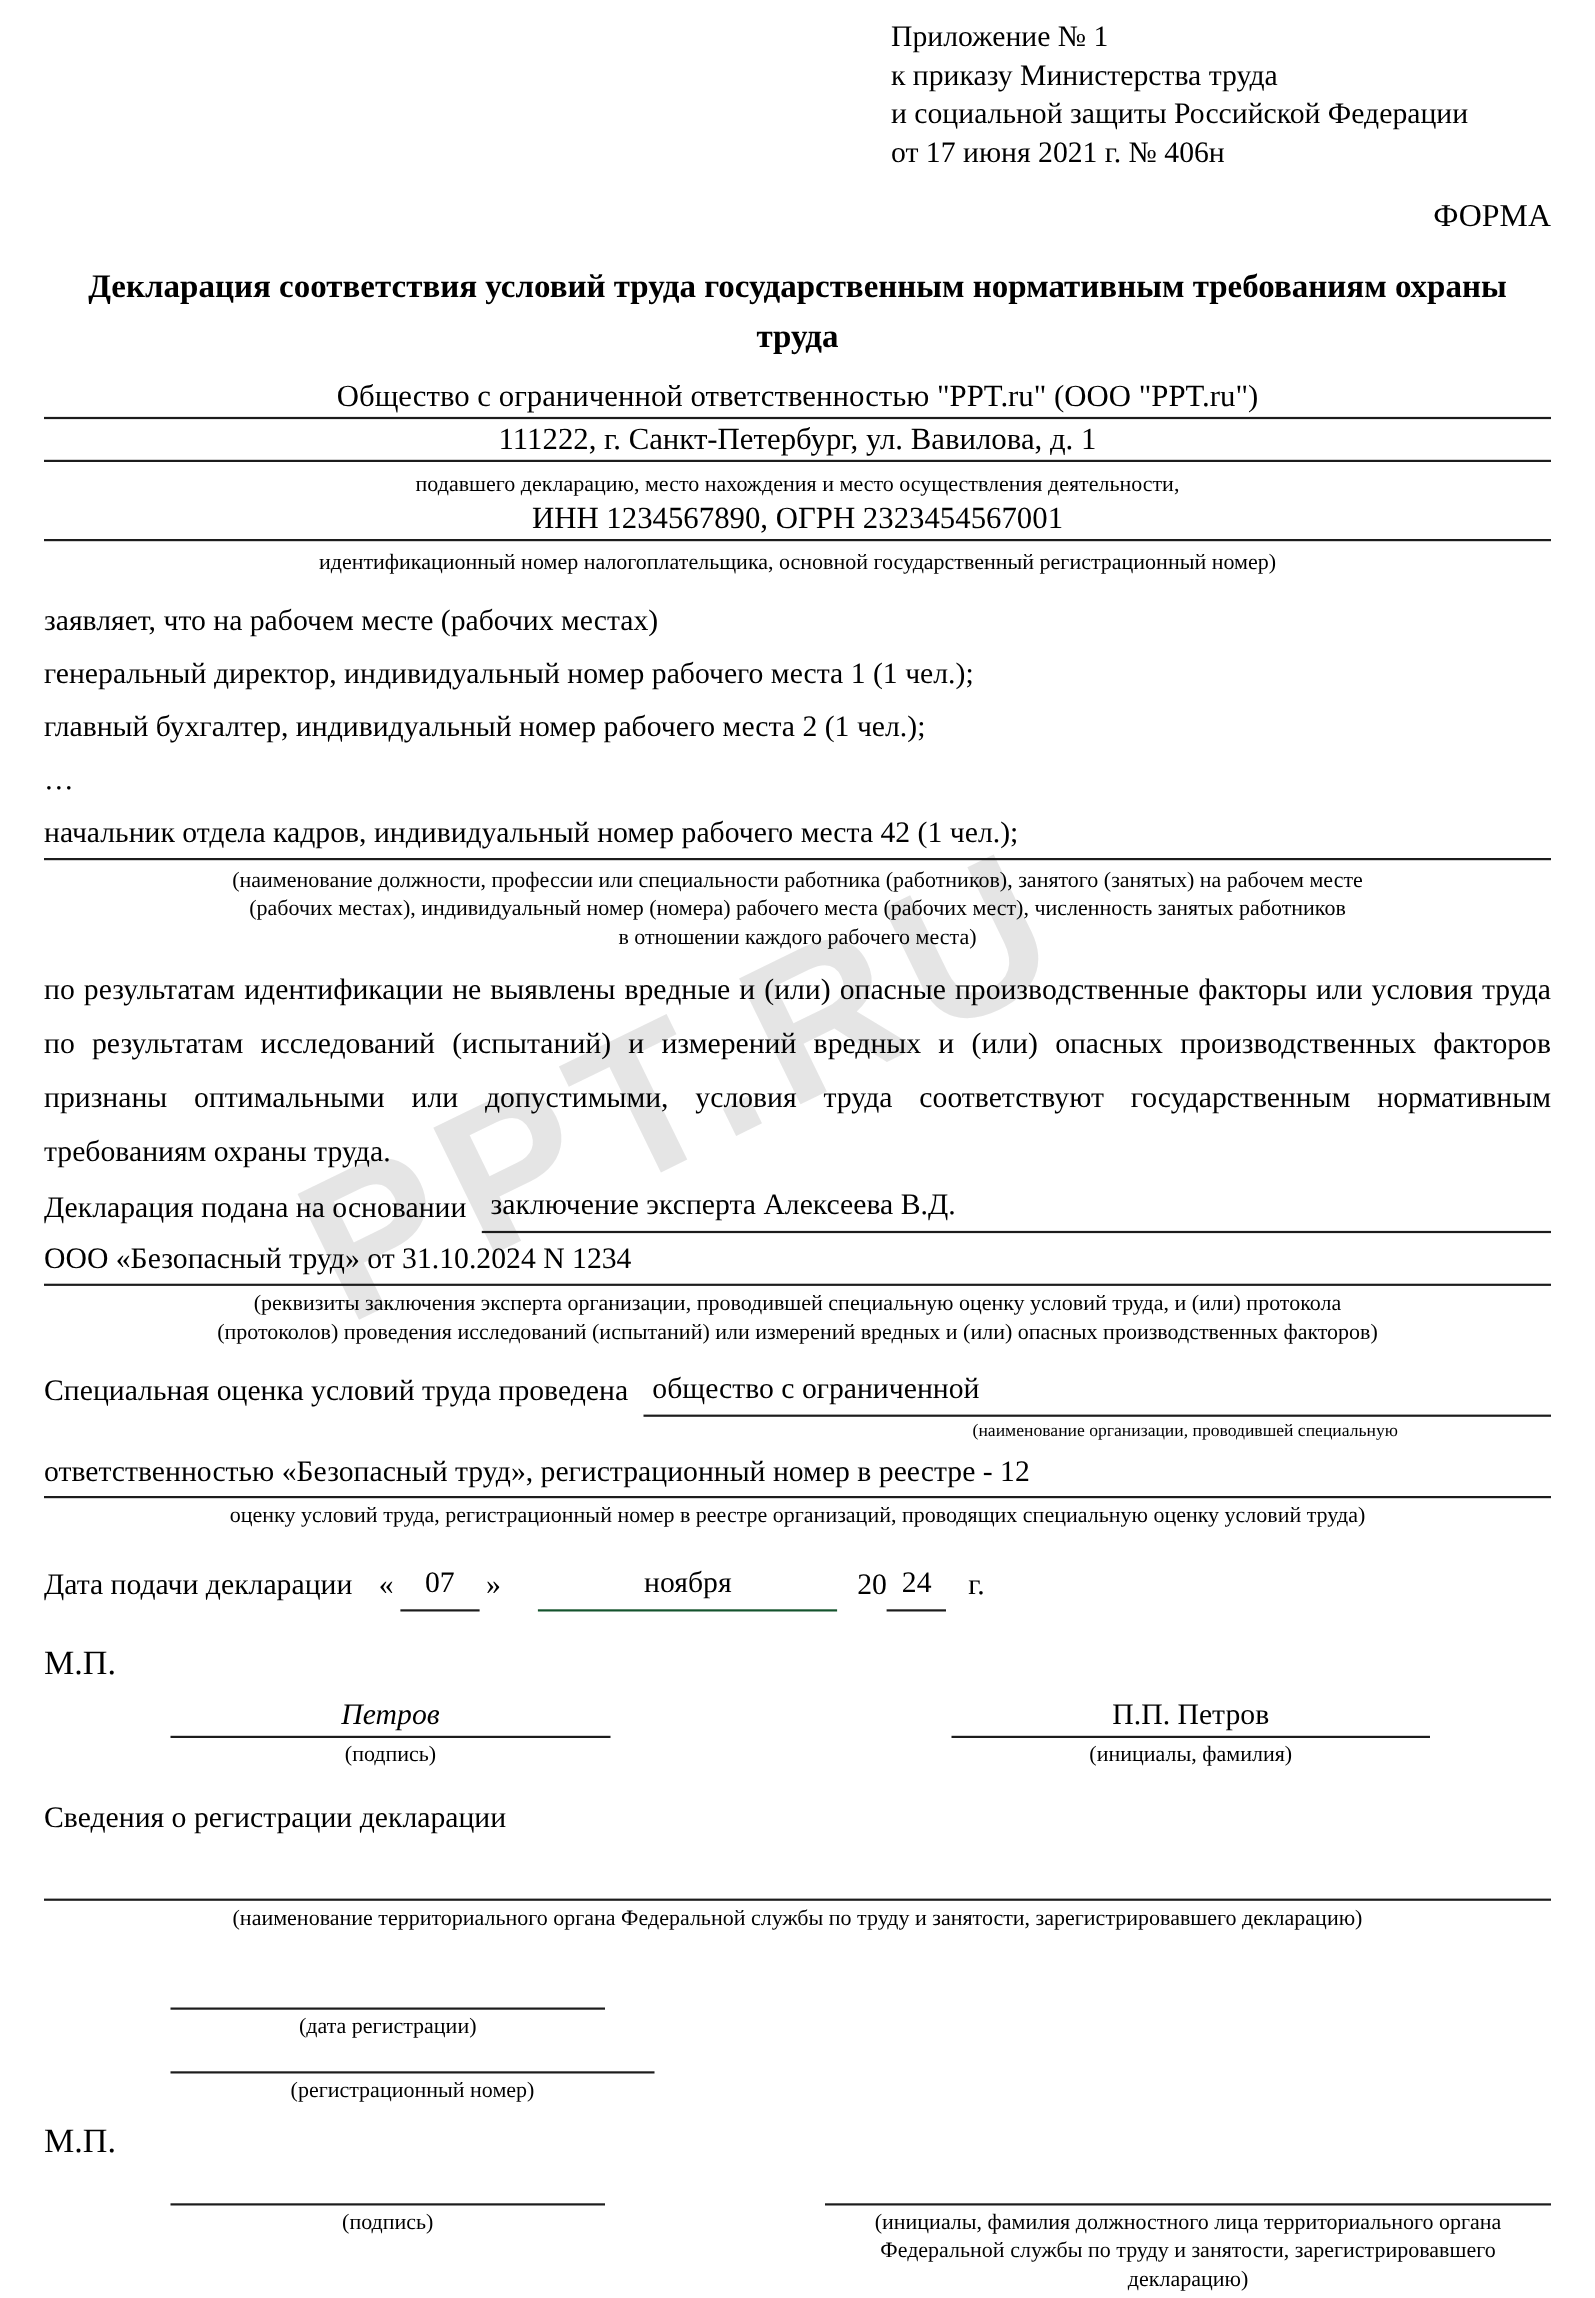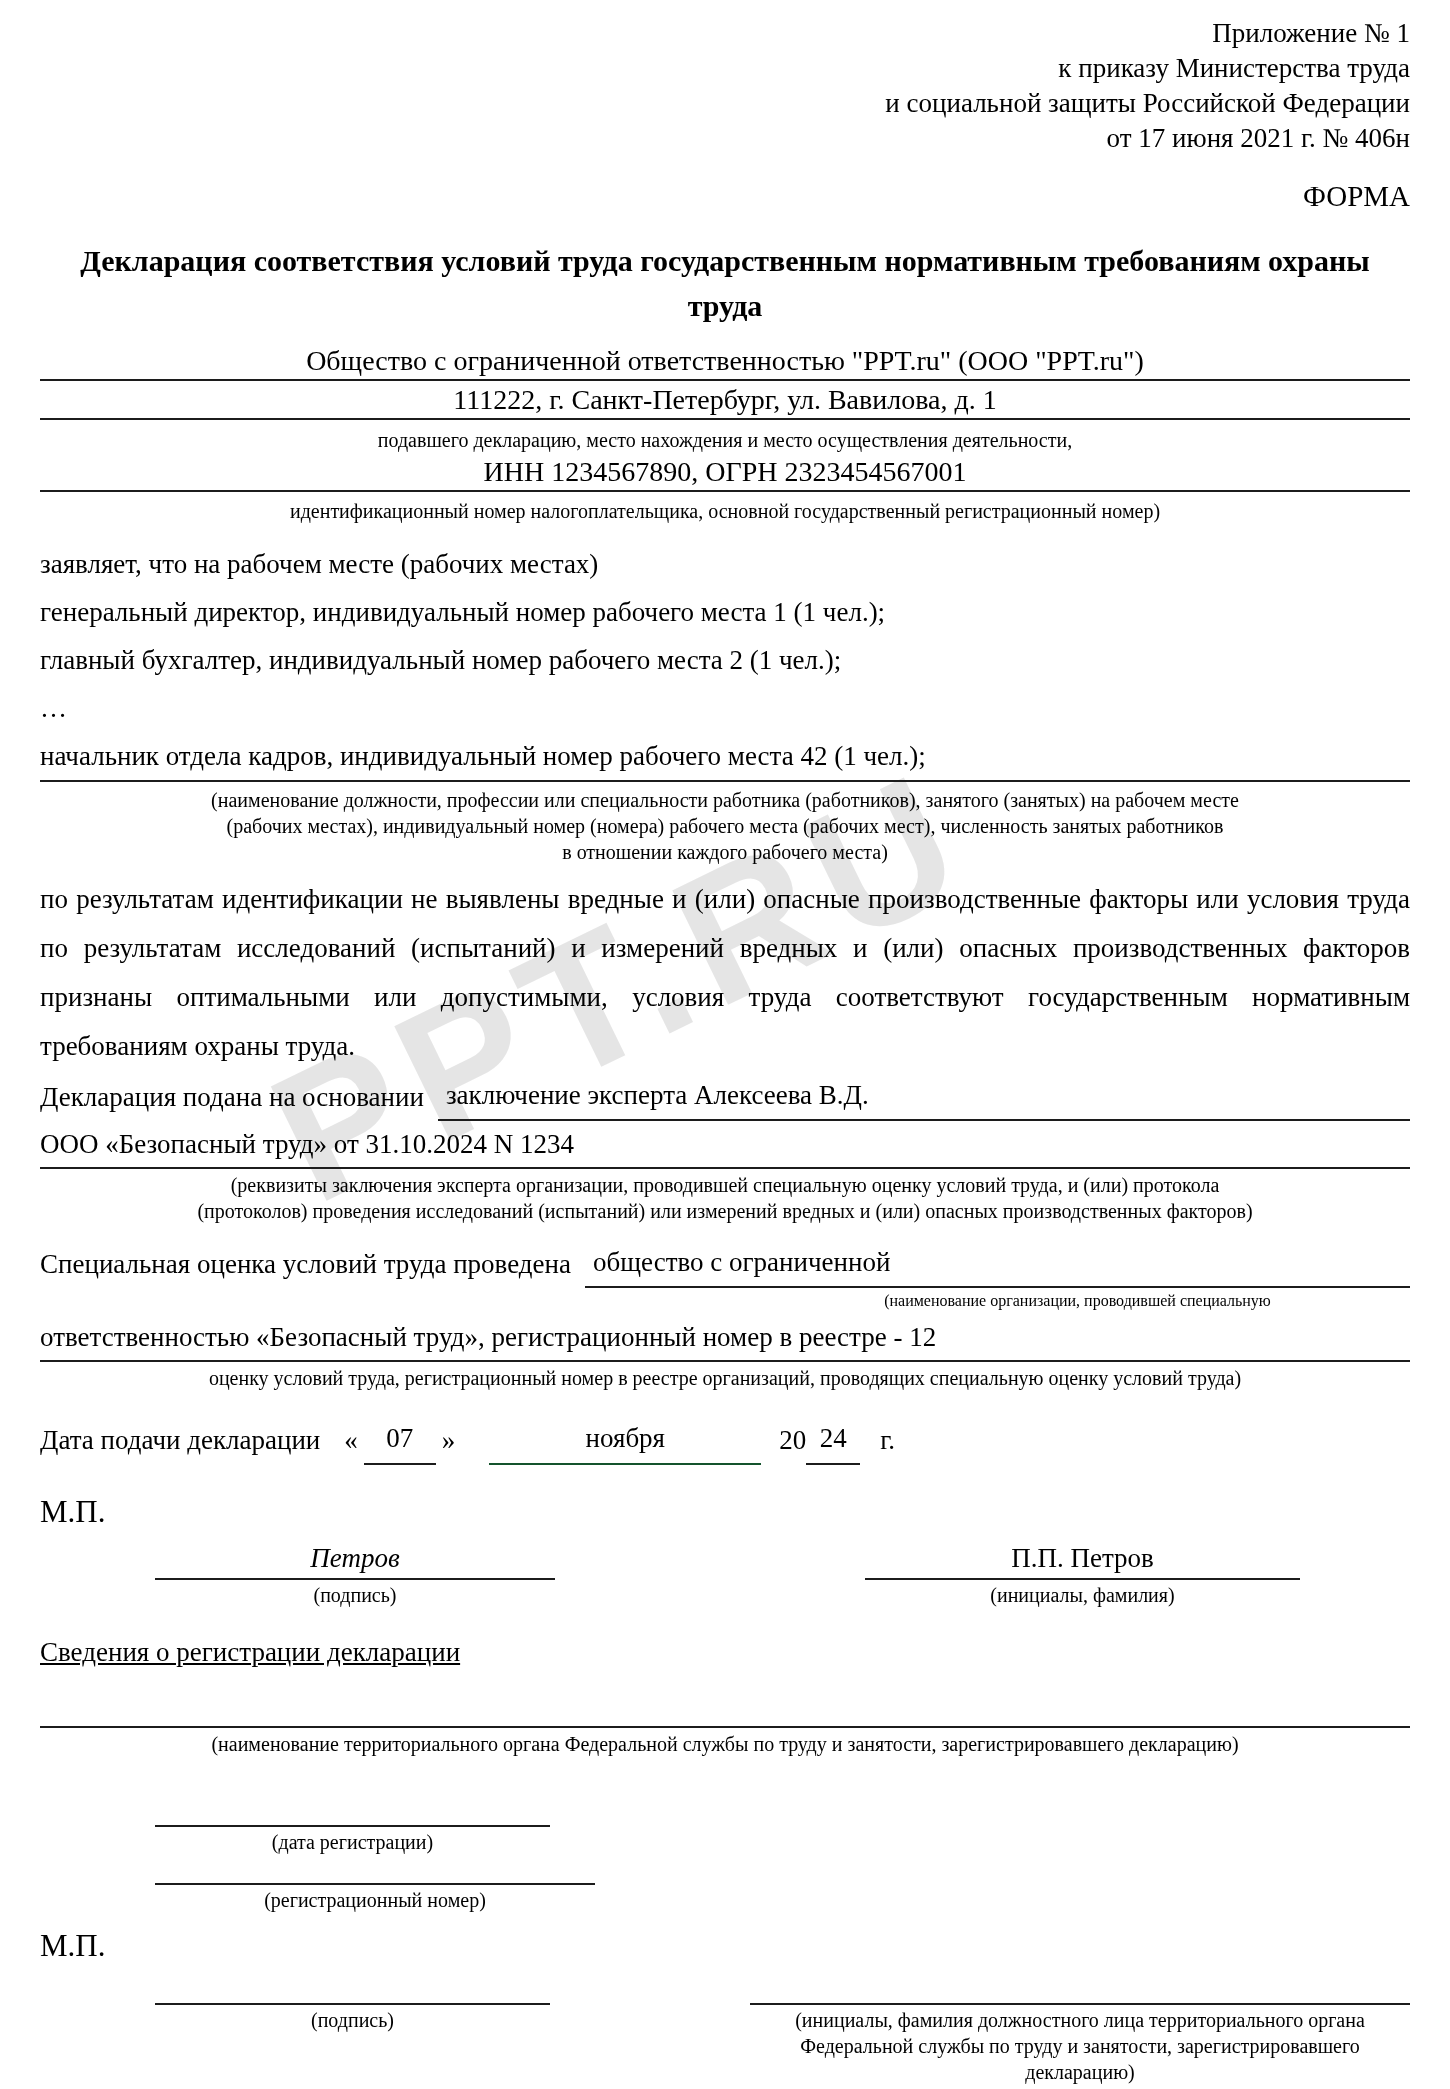--- a/index.html
+++ b/index.html
@@ -18,32 +18,32 @@
     font-family:"Liberation Sans","DejaVu Sans",sans-serif;
     font-size:185px; font-weight:bold; letter-spacing:14px;
     color:rgba(168,168,168,0.30);
     transform:rotate(-26deg);
     white-space:nowrap;
     pointer-events:none;
     z-index:0;
   }
   .content { position:relative; z-index:1; }
 
-  .appendix { margin-left:auto; width:600px; text-align:right; font-size:27px; line-height:35px; }
+  .appendix { margin-left:auto; width:600px; text-align:left; font-size:27px; line-height:35px; }
   .forma { text-align:right; font-size:29px; line-height:36px; margin-top:22px; }
   .doc-title { margin:24px auto 0; max-width:1330px; text-align:center; font-weight:bold; font-size:30px; line-height:45px; }
 
   .fvalue { text-align:center; font-size:28px; line-height:33px; border-bottom:2px solid #1c1c1c; padding-bottom:2px; }
   .fvalue.left { text-align:left; }
   .caption { text-align:center; font-size:20px; line-height:26px; }
   .caption-right { margin-left:auto; width:665px; text-align:center; font-size:16px; line-height:26px; }
 
   .mt2{margin-top:2px;} .mt3{margin-top:3px;} .mt4{margin-top:4px;} .mt5{margin-top:5px;}
   .mt6{margin-top:6px;} .mt7{margin-top:7px;} .mt10{margin-top:10px;} .mt12{margin-top:12px;gap:40px;}
-  .mt14{margin-top:14px;} .mt16{margin-top:16px;} .mt20{margin-top:20px;} .mt22{margin-top:22px;} .mt26{margin-top:26px;text-decoration:underline;} .mt30{margin-top:30px;} .mt40{margin-top:40px;}
+  .mt14{margin-top:14px;} .mt16{margin-top:16px;} .mt20{margin-top:20px;} .mt22{margin-top:22px;} .mt26{margin-top:26px;} .mt30{margin-top:30px;} .mt40{margin-top:40px;}
 
   .bodyline { font-size:27px; line-height:48px; }
   .wp-line { font-size:27px; line-height:48px; }
   .wp-line.ruled { border-bottom:2px solid #1c1c1c; }
   .para { font-size:27px; line-height:49px; text-align:justify; }
 
   .row-flex { display:flex; align-items:flex-end; font-size:27px; line-height:48px; }
   .row-flex .lbl { white-space:nowrap; padding-right:14px; }
   .row-flex .fill { flex:1; border-bottom:2px solid #1c1c1c; padding-left:8px; white-space:nowrap; }
 

